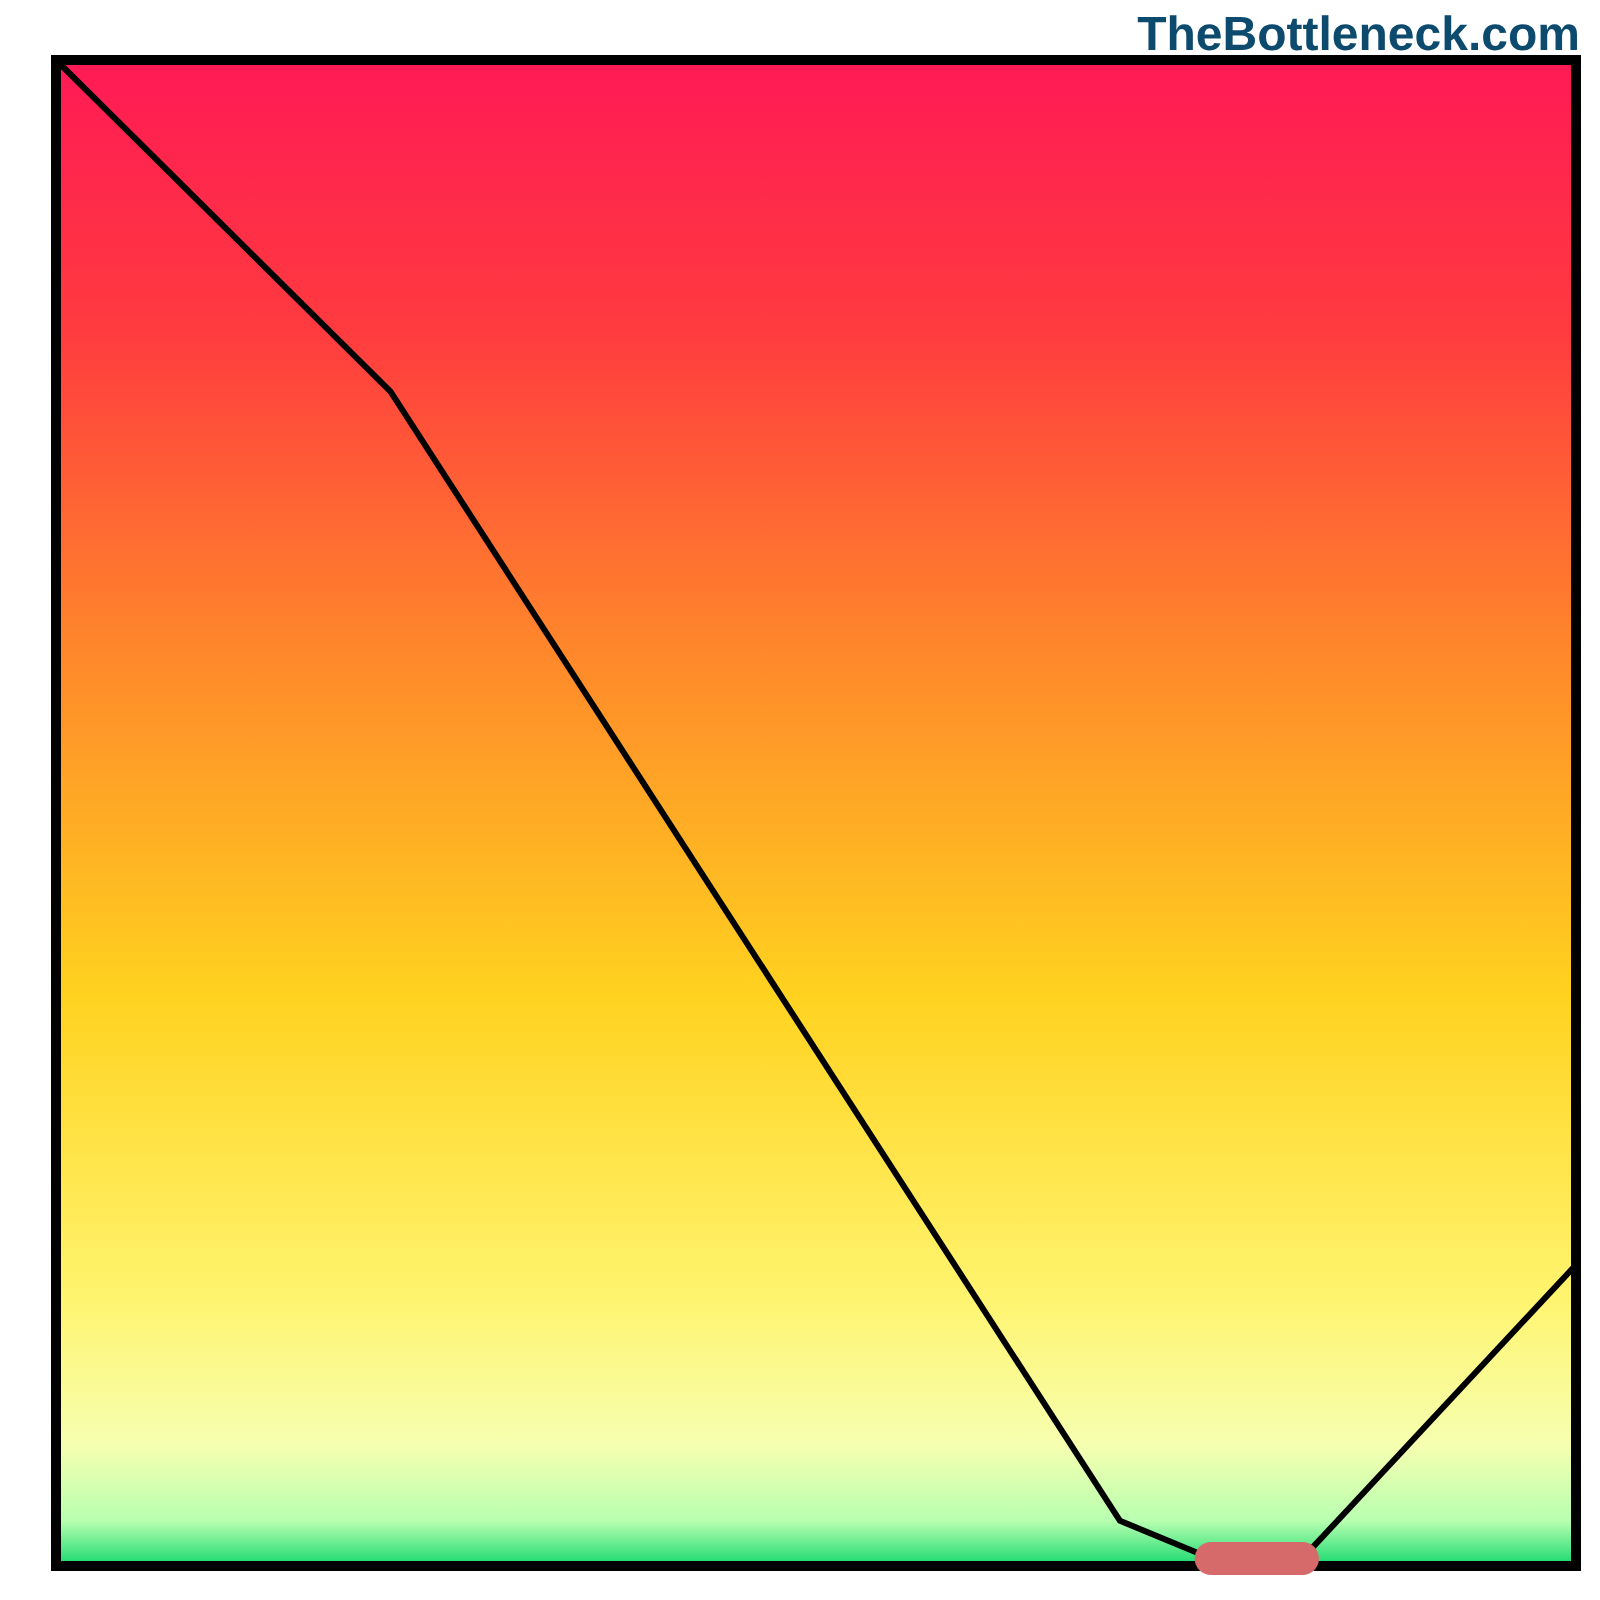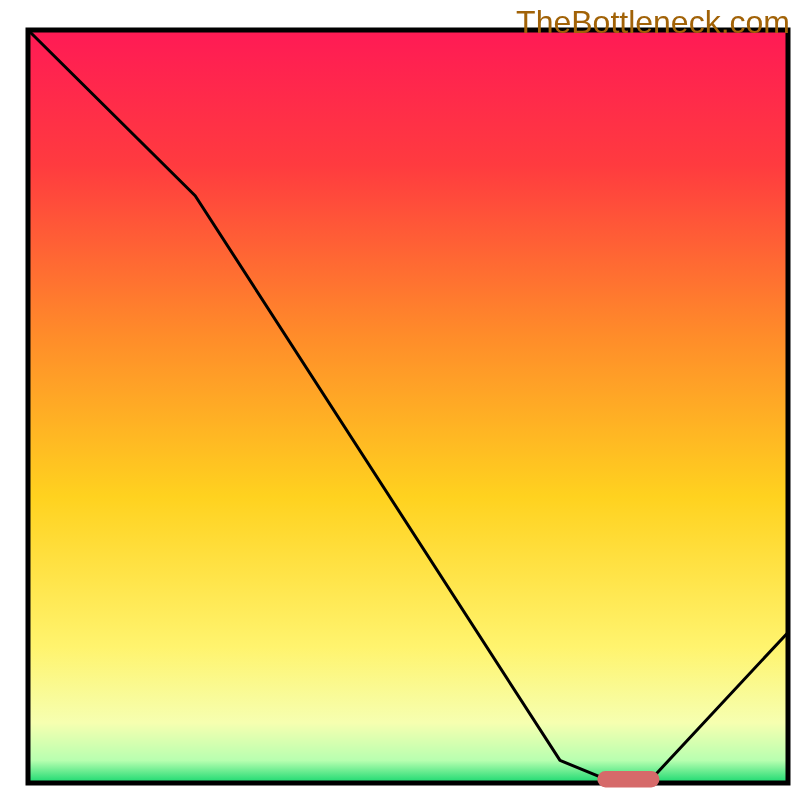--- a/index.html
+++ b/index.html
@@ -14,23 +14,23 @@
     position: absolute;
     left: 0;
     top: 0;
     width: 800px;
     height: 800px;
   }
   .watermark {
     position: absolute;
     top: 4px;
     right: 10px;
-    font-size: 32px;
-    font-weight: normal;
-    color: #a16207;
+    font-size: 24px;
+    font-weight: bold;
+    color: #0c4a6e;
     user-select: none;
   }
   svg {
     display: block;
   }
 </style>
 </head>
 <body>
 
 <div class="frame">

